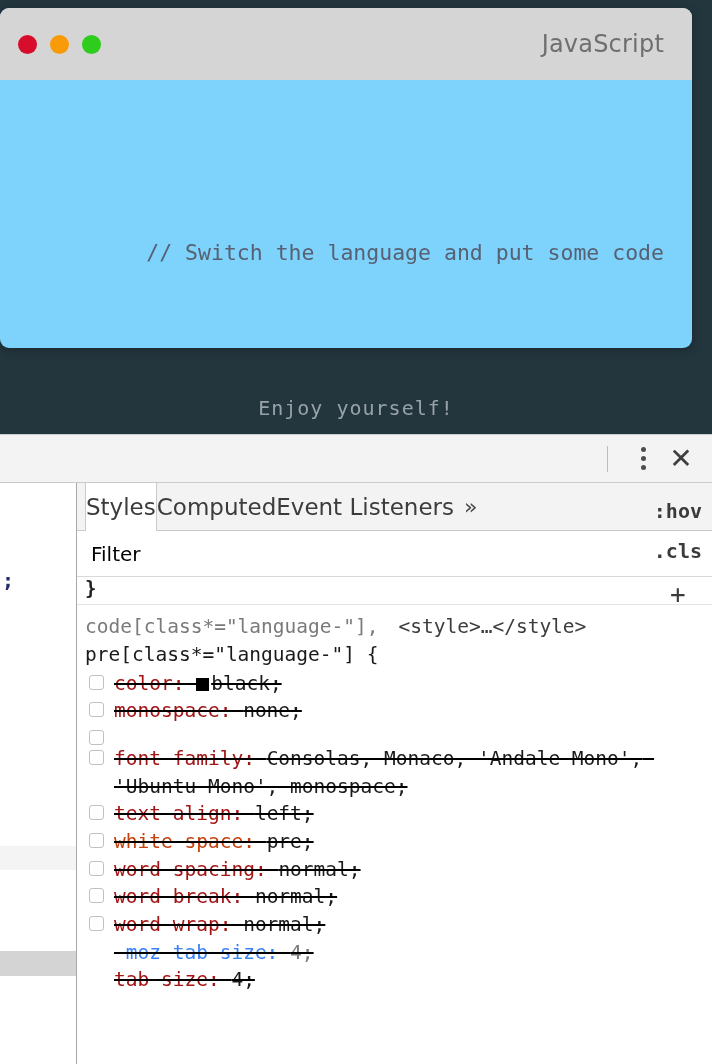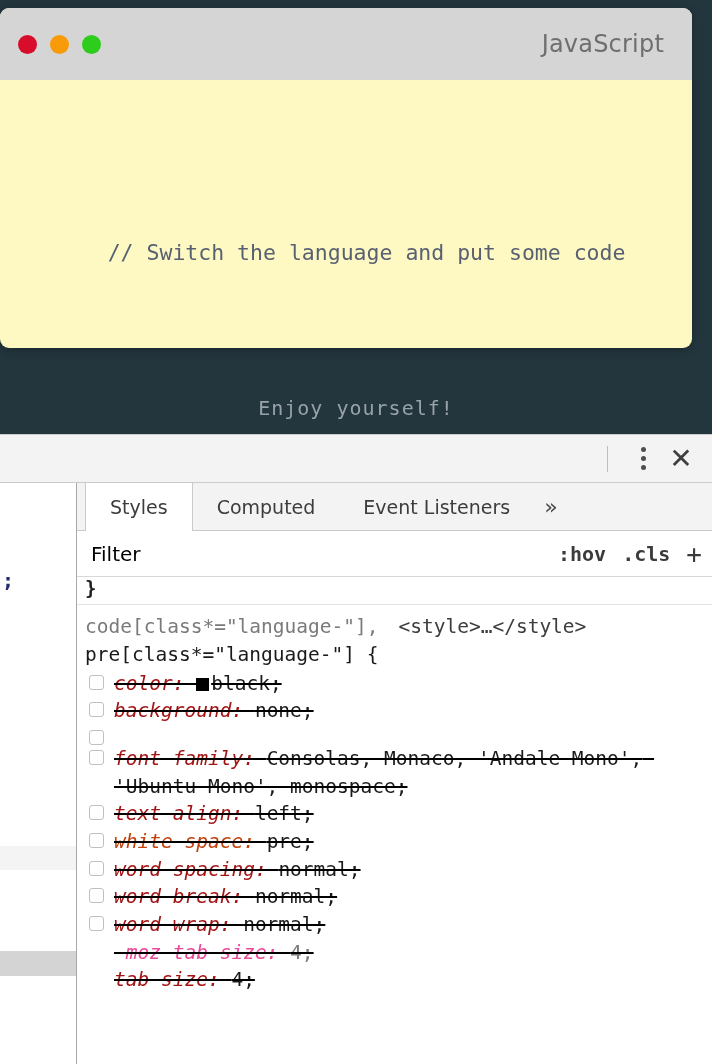--- a/index.html
+++ b/index.html
@@ -23,21 +23,22 @@
   }
 
   
   .editor-window {
     position: absolute;
     left: 0px; top: 8px;
     width: 692px; height: 340px;
     border-radius: 9px 9px 9px 9px;
     overflow: hidden;
     box-shadow: 0 2px 10px rgba(0,0,0,.25);
-    background: #fef9c3;
+    background: #7dd3fc;
+    text-align: right;
   }
   .editor-titlebar {
     height: 72px;
     background: #d5d5d5;
     display: flex;
     align-items: center;
     padding: 0 28px 0 18px;
     box-sizing: border-box;
   }
   .lights { display: flex; gap: 13px; align-items: center; }
@@ -136,22 +137,22 @@
     height: 48px;
     background: #f3f3f3;
     border-bottom: 1px solid #cacaca;
     display: flex;
     align-items: stretch;
     padding-left: 8px;
     box-sizing: border-box;
   }
   .tab {
     display: flex; align-items: center;
-    padding: 0 24px;
-    font-size: 19px;
+    padding: 0 0;
+    font-size: 23px;
     color: #3c3c3c;
     font-family: "DejaVu Sans", sans-serif;
   }
   .tab.active {
     background: #ffffff;
     border-left: 1px solid #cacaca;
     border-right: 1px solid #cacaca;
     margin-bottom: -1px;
     font-weight: 500;
   }
@@ -167,20 +168,21 @@
   }
   .filter-placeholder {
     font-size: 20px; color: #000000;
     font-family: "DejaVu Sans", sans-serif;
   }
   .filter-actions {
     margin-left: auto; display: flex; align-items: center; gap: 16px;
     font-family: "DejaVu Sans Mono", monospace;
     font-size: 20px; color: #3b3b3b; font-weight: bold;
     padding-right: 4px;
+    flex-direction: column;
   }
   .filter-actions .plus { font-size: 26px; font-weight: 400; }
 
   .prev-rule {
     height: 28px;
     border-bottom: 1px solid #e2e2e2;
     font-family: "DejaVu Sans Mono", monospace;
     font-size: 19px; color: #202020; font-weight: bold;
     padding-left: 8px; box-sizing: border-box;
     line-height: 22px;
@@ -215,21 +217,21 @@
     width: 15px; height: 15px;
     border: 1px solid #c0c0c0;
     border-radius: 3px;
     background: #fff;
     flex: 0 0 15px;
     margin: 5px 10px 0 4px;
     box-sizing: border-box;
   }
   .decl-text { white-space: pre-wrap; }
   .decl.struck .decl-text { text-decoration: line-through; text-decoration-thickness: 1.5px; }
-  .prop { color: #a31515; font-style: italic; }
+  .prop { color: #a31515; }
   .val { color: #1a1a1a; }
   .val.gray { color: #7a7a7a; }
   .nocb { margin-left: 29px; }
 
   .swatch {
     display: inline-block;
     width: 13px; height: 13px;
     border: 1px solid #9a9a9a;
     vertical-align: -1px;
     margin: 0 2px 0 0;
@@ -338,21 +340,21 @@
           <span class="selector-l2">pre[class*="language-"] {</span>
         </div>
 
         <div id="decl-list">
             <div class="decl struck">
               <span class="cbox"></span>
               <span class="decl-text"><span class="prop" style="color: rgb(163, 21, 21);">color: </span><span class="swatch black"></span><span class="val">black;</span></span>
             </div>
             <div class="decl struck">
               <span class="cbox"></span>
-              <span class="decl-text"><span class="prop" style="color: rgb(163, 21, 21);">background: </span><span class="val">none;</span></span>
+              <span class="decl-text"><span class="prop" style="color: rgb(163, 21, 21);">monospace: </span><span class="val">none;</span></span>
             </div>
             <div class="decl struck">
               <span class="cbox"></span>
             </div>
             <div class="decl struck">
               <span class="cbox"></span>
               <span class="decl-text"><span class="prop" style="color: rgb(163, 21, 21);">font-family: </span><span class="val">Consolas, Monaco, 'Andale Mono', 'Ubuntu Mono', monospace;</span></span>
             </div>
             <div class="decl struck">
               <span class="cbox"></span>
@@ -369,21 +371,21 @@
             <div class="decl struck">
               <span class="cbox"></span>
               <span class="decl-text"><span class="prop" style="color: rgb(163, 21, 21);">word-break: </span><span class="val">normal;</span></span>
             </div>
             <div class="decl struck">
               <span class="cbox"></span>
               <span class="decl-text"><span class="prop" style="color: rgb(163, 21, 21);">word-wrap: </span><span class="val">normal;</span></span>
             </div>
             <div class="decl struck">
               <span class="nocb"></span>
-              <span class="decl-text"><span class="prop" style="color: #ec4899;">-moz-tab-size: </span><span class="val gray">4;</span></span>
+              <span class="decl-text"><span class="prop" style="color: #3b82f6;">-moz-tab-size: </span><span class="val gray">4;</span></span>
             </div>
             <div class="decl struck">
               <span class="nocb"></span>
               <span class="decl-text"><span class="prop" style="color: rgb(163, 21, 21);">tab-size: </span><span class="val">4;</span></span>
             </div>
           </div>
       </div>
 
     </div>
   </div>

